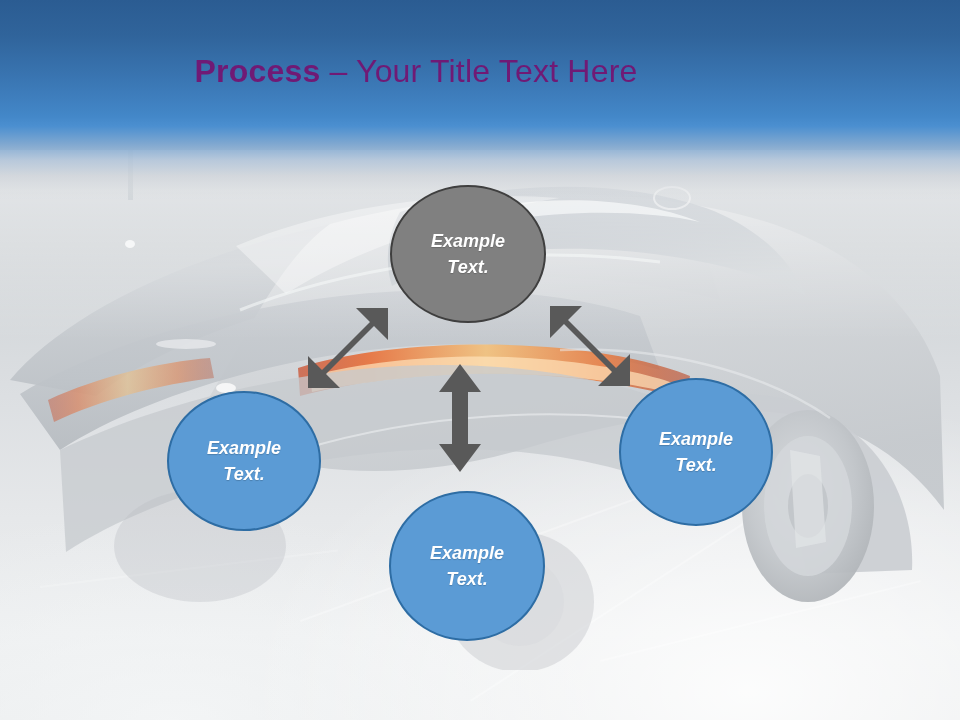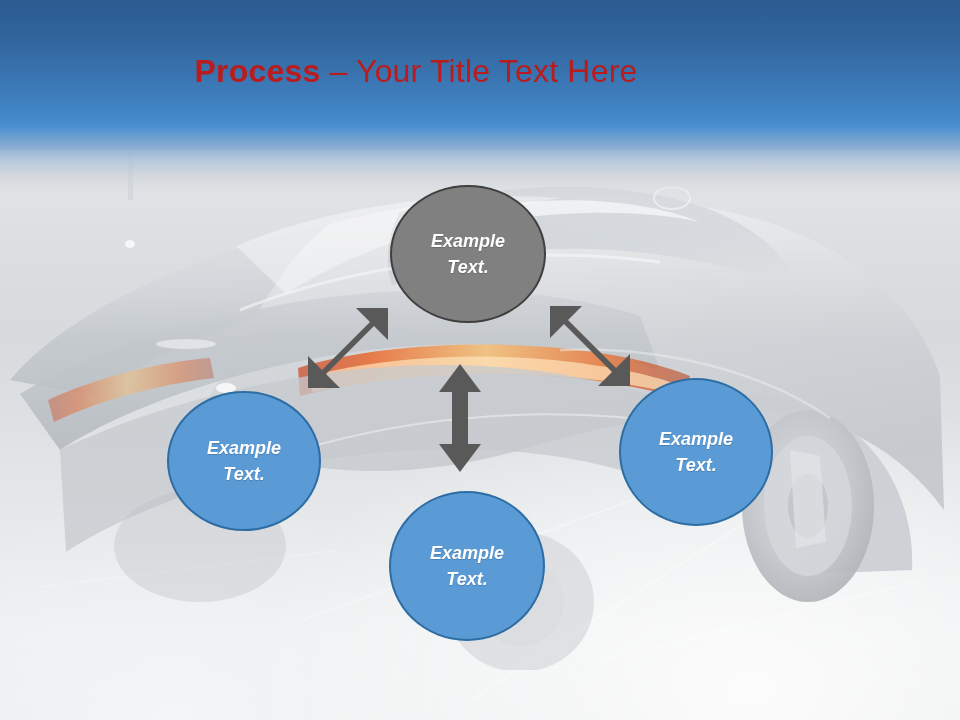--- a/index.html
+++ b/index.html
@@ -79,21 +79,21 @@
         rgba(214,217,220,0) 100%);
     pointer-events: none;
   }
 
   
   .title {
     position: absolute;
     left: 0; top: 50px;
     width: 832px;
     text-align: center;
-    color: #b91c1c;
+    color: #701a75;
     font-size: 32px;
     line-height: 42px;
     letter-spacing: .2px;
     white-space: nowrap;
   }
   .title .t-bold   { font-weight: bold; }
   .title .t-normal { font-weight: normal; }
 
   
   .node {

